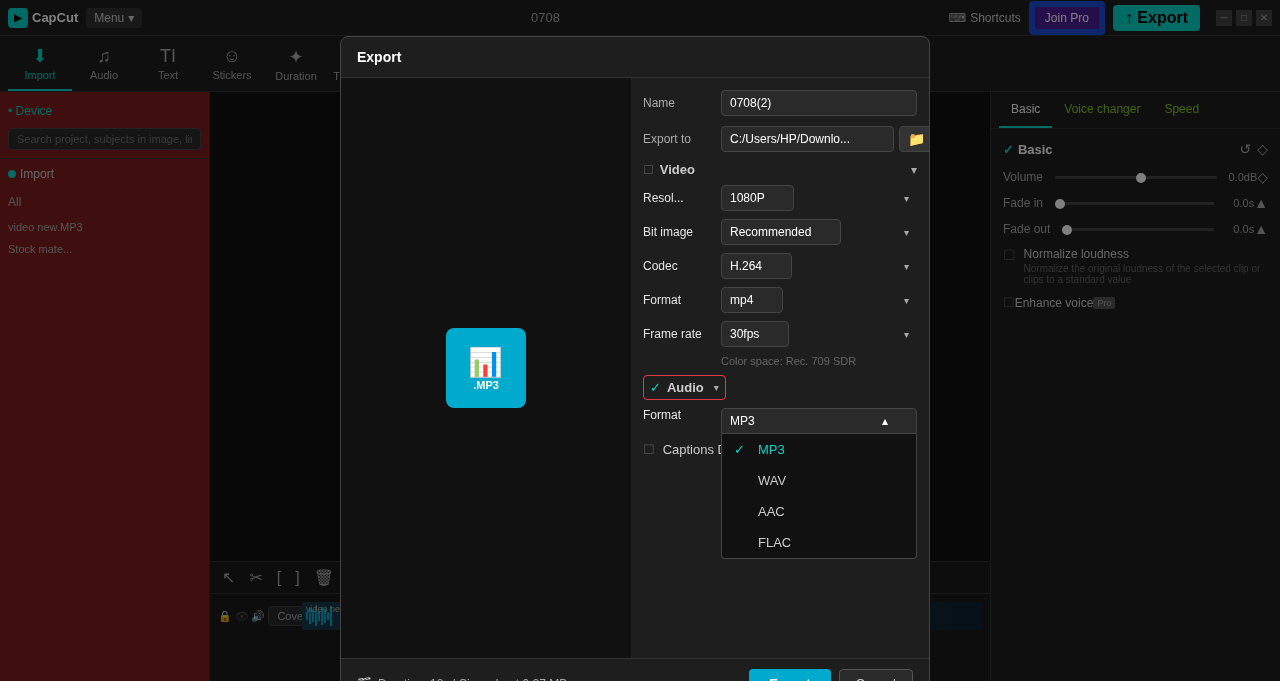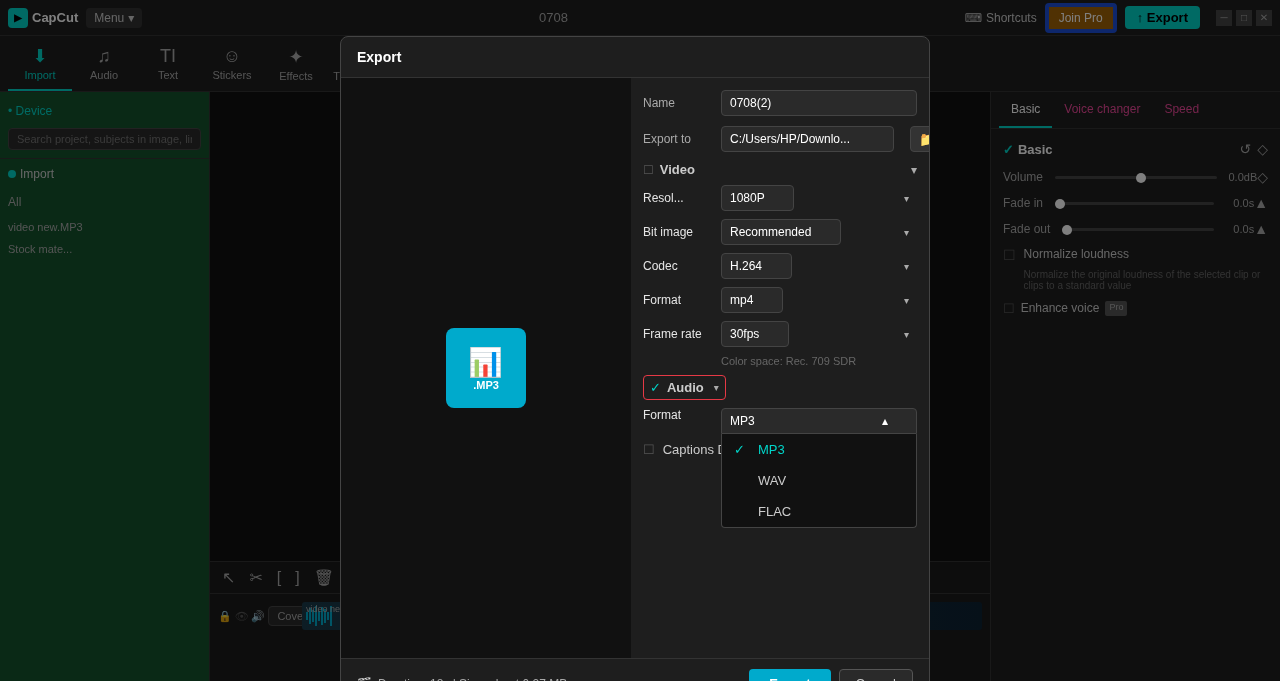--- a/index.html
+++ b/index.html
@@ -62,36 +62,36 @@
     .top-right {
       display: flex;
       align-items: center;
       gap: 8px;
     }
     .shortcuts-btn {
       display: flex; align-items: center; gap: 4px;
       background: none; border: none; color: #ccc; cursor: pointer; font-size: 12px;
     }
     .join-pro-btn {
-      background: #a16207;
-      border: 4px solid #1d4ed8;
+      background: #4c1d95;
+      border: 6px solid #1d4ed8;
       color: #fff;
       padding: 4px 10px;
       border-radius: 4px;
       cursor: pointer;
       font-size: 12px;
     }
     .export-btn-top {
       background: #00d4c8;
       border: none;
       color: #000;
       padding: 4px 12px;
       border-radius: 4px;
       cursor: pointer;
-      font-size: 13px;
+      font-size: 16px;
       font-weight: bold;
     }
     .window-controls {
       display: flex; gap: 4px; margin-left: 8px;
     }
     .win-ctrl {
       width: 16px; height: 16px;
       background: #444;
       border: none; cursor: pointer;
       display: flex; align-items: center; justify-content: center;
@@ -124,21 +124,21 @@
 
     
     .main-content {
       display: flex;
       height: calc(681px - 36px - 56px);
     }
 
     
     .left-sidebar {
       width: 210px;
-      background: #14532d;
+      background: #7f1d1d;
       border-right: 1px solid #333;
       display: flex;
       flex-direction: column;
     }
     .device-section {
       padding: 8px;
     }
     .device-label {
       color: #00d4c8;
       font-size: 12px;
@@ -255,21 +255,21 @@
     }
     .right-tabs {
       display: flex;
       border-bottom: 1px solid #333;
       padding: 0 8px;
     }
     .right-tab {
       padding: 10px 12px;
       font-size: 12px;
       cursor: pointer;
-      color: #ec4899;
+      color: #84cc16;
       border-bottom: 2px solid transparent;
     }
     .right-tab.active { color: #fff; border-bottom: 2px solid #00d4c8; }
     .right-content {
       padding: 12px;
       flex: 1;
       overflow-y: auto;
     }
     .section-header {
       display: flex; align-items: center; justify-content: space-between;
@@ -300,24 +300,24 @@
       position: absolute; top: -3px; left: 50%;
       cursor: pointer;
     }
     .prop-value { font-size: 11px; color: #aaa; min-width: 40px; text-align: right; }
     .prop-action { background: none; border: none; color: #aaa; cursor: pointer; font-size: 14px; }
     .normalize-row {
       display: flex; align-items: flex-start; gap: 8px; margin-bottom: 10px;
     }
     .normalize-check { color: #555; font-size: 14px; }
     .normalize-info { flex: 1; }
-    .normalize-title { font-size: 12px; color: #ccc; margin-bottom: 8px; }
+    .normalize-title { font-size: 12px; color: #ccc; margin-bottom: 2px; }
     .normalize-desc { font-size: 10px; color: #666; }
     .enhance-row {
-      display: flex; gap: 6px;
+      display: flex; align-items: center; 
     }
     .enhance-label { font-size: 12px; color: #ccc; }
     .pro-badge {
       background: #555; color: #aaa; font-size: 9px;
       padding: 1px 4px; border-radius: 2px;
     }
 
     
     .dialog-overlay {
       position: absolute;
@@ -384,21 +384,21 @@
     .form-input {
       flex: 1;
       background: #2a2a2a;
       border: 1px solid #444;
       border-radius: 4px;
       color: #fff;
       padding: 5px 8px;
       font-size: 12px;
     }
     .form-input-with-btn {
-      flex: 1; display: flex; gap: 16px;
+      flex: 1; display: flex; gap: 5px;
     }
     .folder-btn {
       background: #333; border: 1px solid #444; color: #aaa;
       padding: 4px 8px; border-radius: 4px; cursor: pointer; font-size: 14px;
     }
     .section-divider {
       display: flex; align-items: center; gap: 8px;
       margin: 8px 0;
     }
     .section-divider-toggle { font-size: 12px; color: #aaa; margin-left: auto; cursor: pointer; }
@@ -573,21 +573,21 @@
   <div class="toolbar-item">
     <span class="toolbar-icon">TI</span>
     <span>Text</span>
   </div>
   <div class="toolbar-item">
     <span class="toolbar-icon">☺</span>
     <span>Stickers</span>
   </div>
   <div class="toolbar-item">
     <span class="toolbar-icon">✦</span>
-    <span>Effects</span>
+    <span>Duration</span>
   </div>
   <div class="toolbar-item">
     <span class="toolbar-icon">⇄</span>
     <span>Transitions</span>
   </div>
 </div>
 
 <div class="main-content">
 
   <div class="left-sidebar">
@@ -821,20 +821,24 @@
               <div class="format-option selected">
                 <span class="format-check">✓</span>
                 <span>MP3</span>
               </div>
               <div class="format-option">
                 <span class="format-check" style="visibility:hidden">✓</span>
                 <span>WAV</span>
               </div>
               <div class="format-option">
                 <span class="format-check" style="visibility:hidden">✓</span>
+                <span>AAC</span>
+              </div>
+              <div class="format-option">
+                <span class="format-check" style="visibility:hidden">✓</span>
                 <span>FLAC</span>
               </div>
             </div>
           </div>
         </div>
 
         <div class="captions-row">
           <span class="captions-check-muted">☐</span>
           <span>Captions D</span>
         </div>

